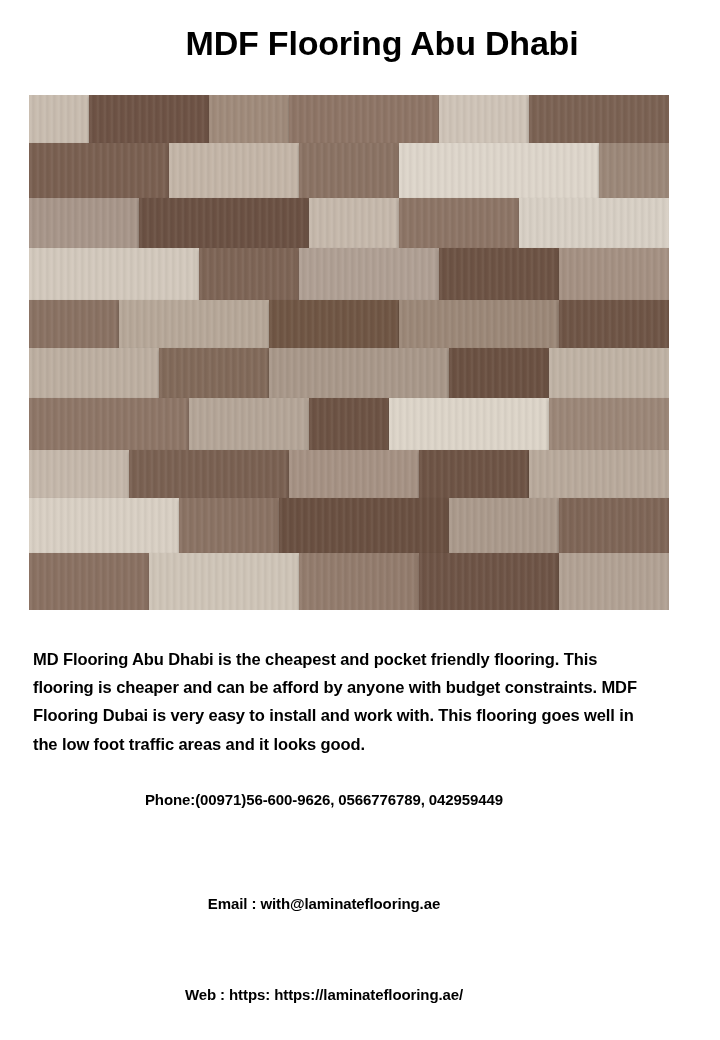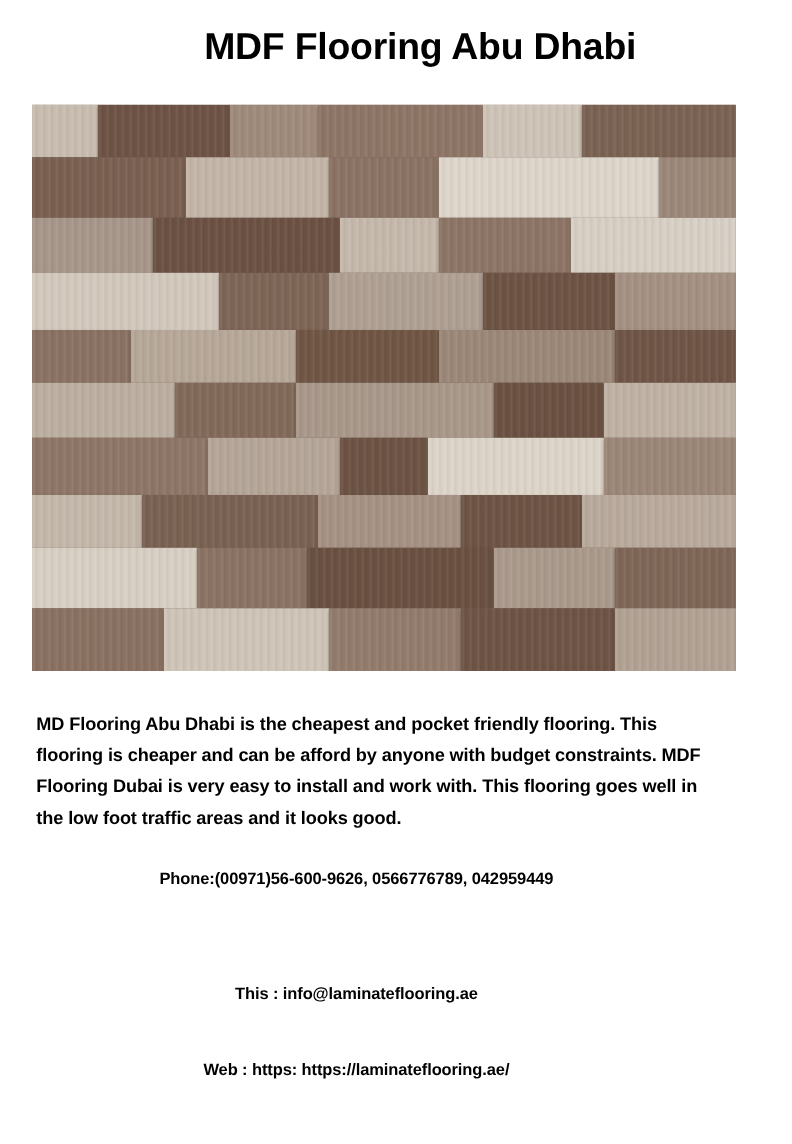--- a/index.html
+++ b/index.html
@@ -84,21 +84,21 @@
     width: 648px;
     text-align: center;
     font-weight: 700;
     font-size: 15px;
     letter-spacing: -0.1px;
     color: #000;
   }
   .contact.phone { top: 791px; }
   .contact.fax   { top: 845px; }
   .contact.email { top: 895px; }
-  .contact.web   { top: 964px; text-align: center; }
+  .contact.web   { top: 986px; text-align: center; }
 </style>
 </head>
 <body>
 
 <div class="page">
 
   <h1 class="title">MDF Flooring Abu Dhabi</h1>
 
   <div class="hero-wrap">
     <div class="hero">
@@ -162,16 +162,16 @@
       <div class="plank shadow-b" style="left:120px; top:458px; width:150px; height:57px; background:#cfc5b8;"></div>
       <div class="plank shadow-b" style="left:270px; top:458px; width:120px; height:57px; background:#937c6d;"></div>
       <div class="plank shadow-b" style="left:390px; top:458px; width:140px; height:57px; background:#6e5446;"></div>
       <div class="plank shadow-b" style="left:530px; top:458px; width:110px; height:57px; background:#b2a294;"></div>
     </div>
   </div>
 
   <p class="body-copy">MD Flooring Abu Dhabi is the cheapest and pocket friendly flooring. This flooring is cheaper and can be afford by anyone with budget constraints. MDF Flooring Dubai is very easy to install and work with. This flooring goes well in the low foot traffic areas and it looks good.</p>
 
   <div class="contact phone">Phone:(00971)56-600-9626, 0566776789, 042959449</div>
-  <div class="contact email">This : info@laminateflooring.ae</div>
+  <div class="contact email">Email : with@laminateflooring.ae</div>
   <div class="contact web">Web : https:  https://laminateflooring.ae/</div>
 
 </div>
 
 </body></html>

